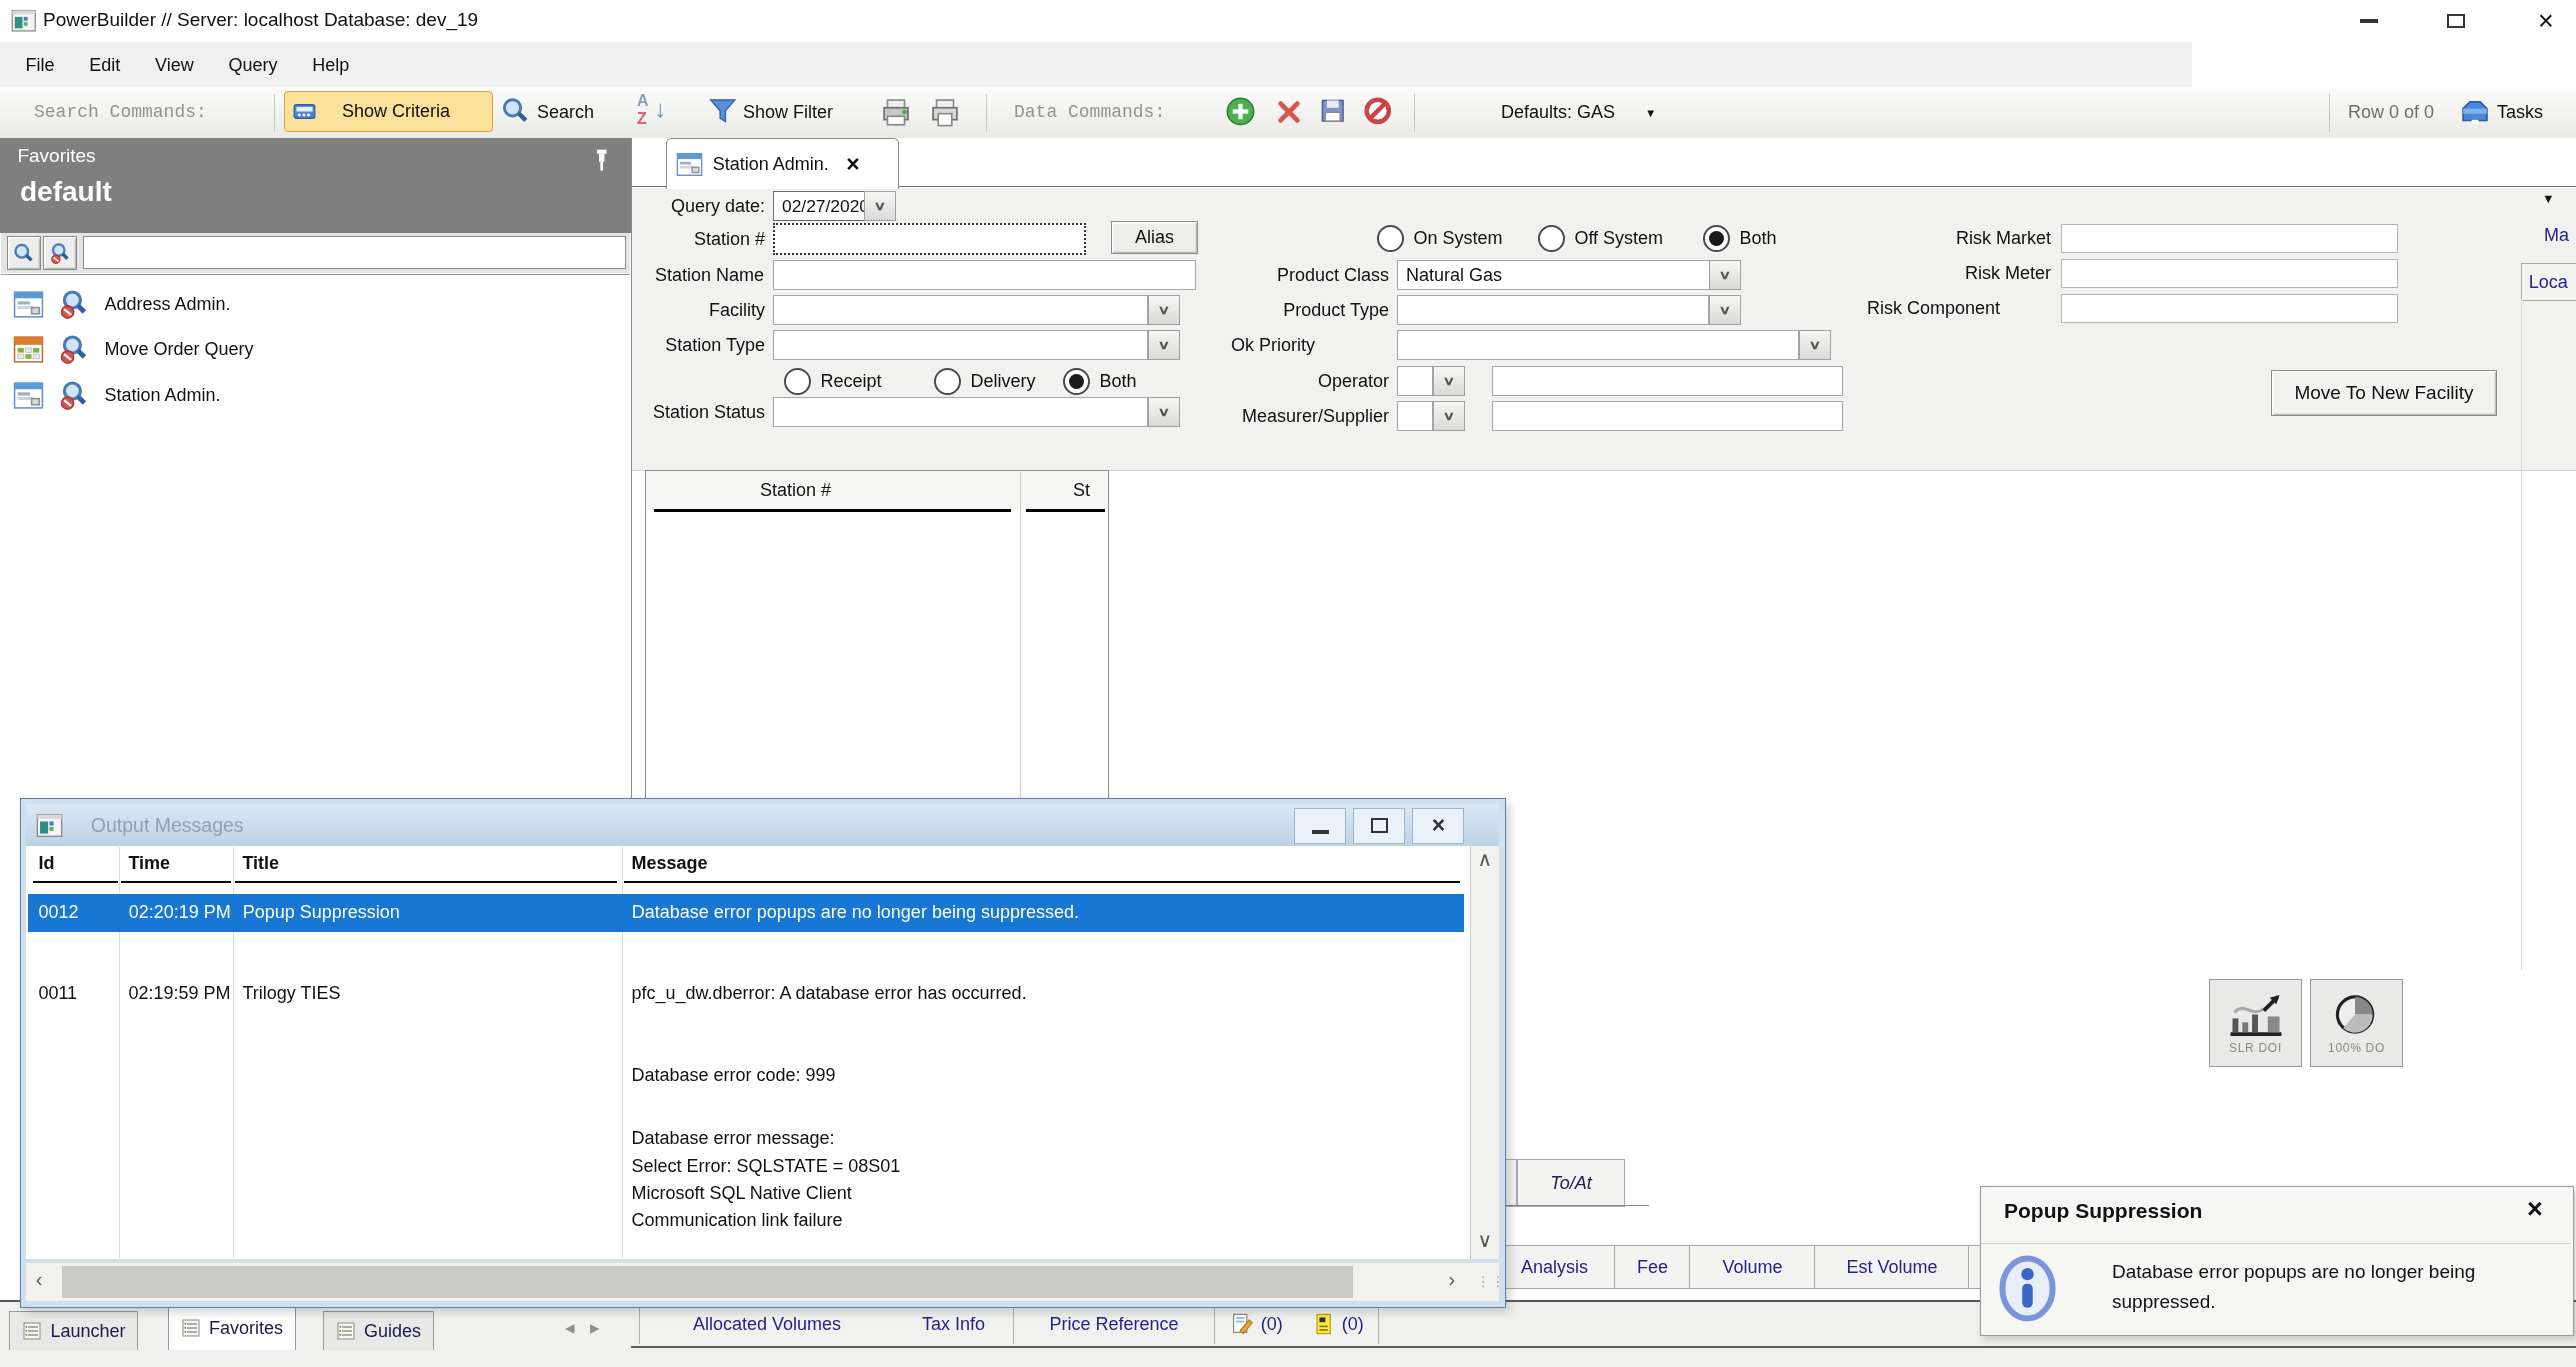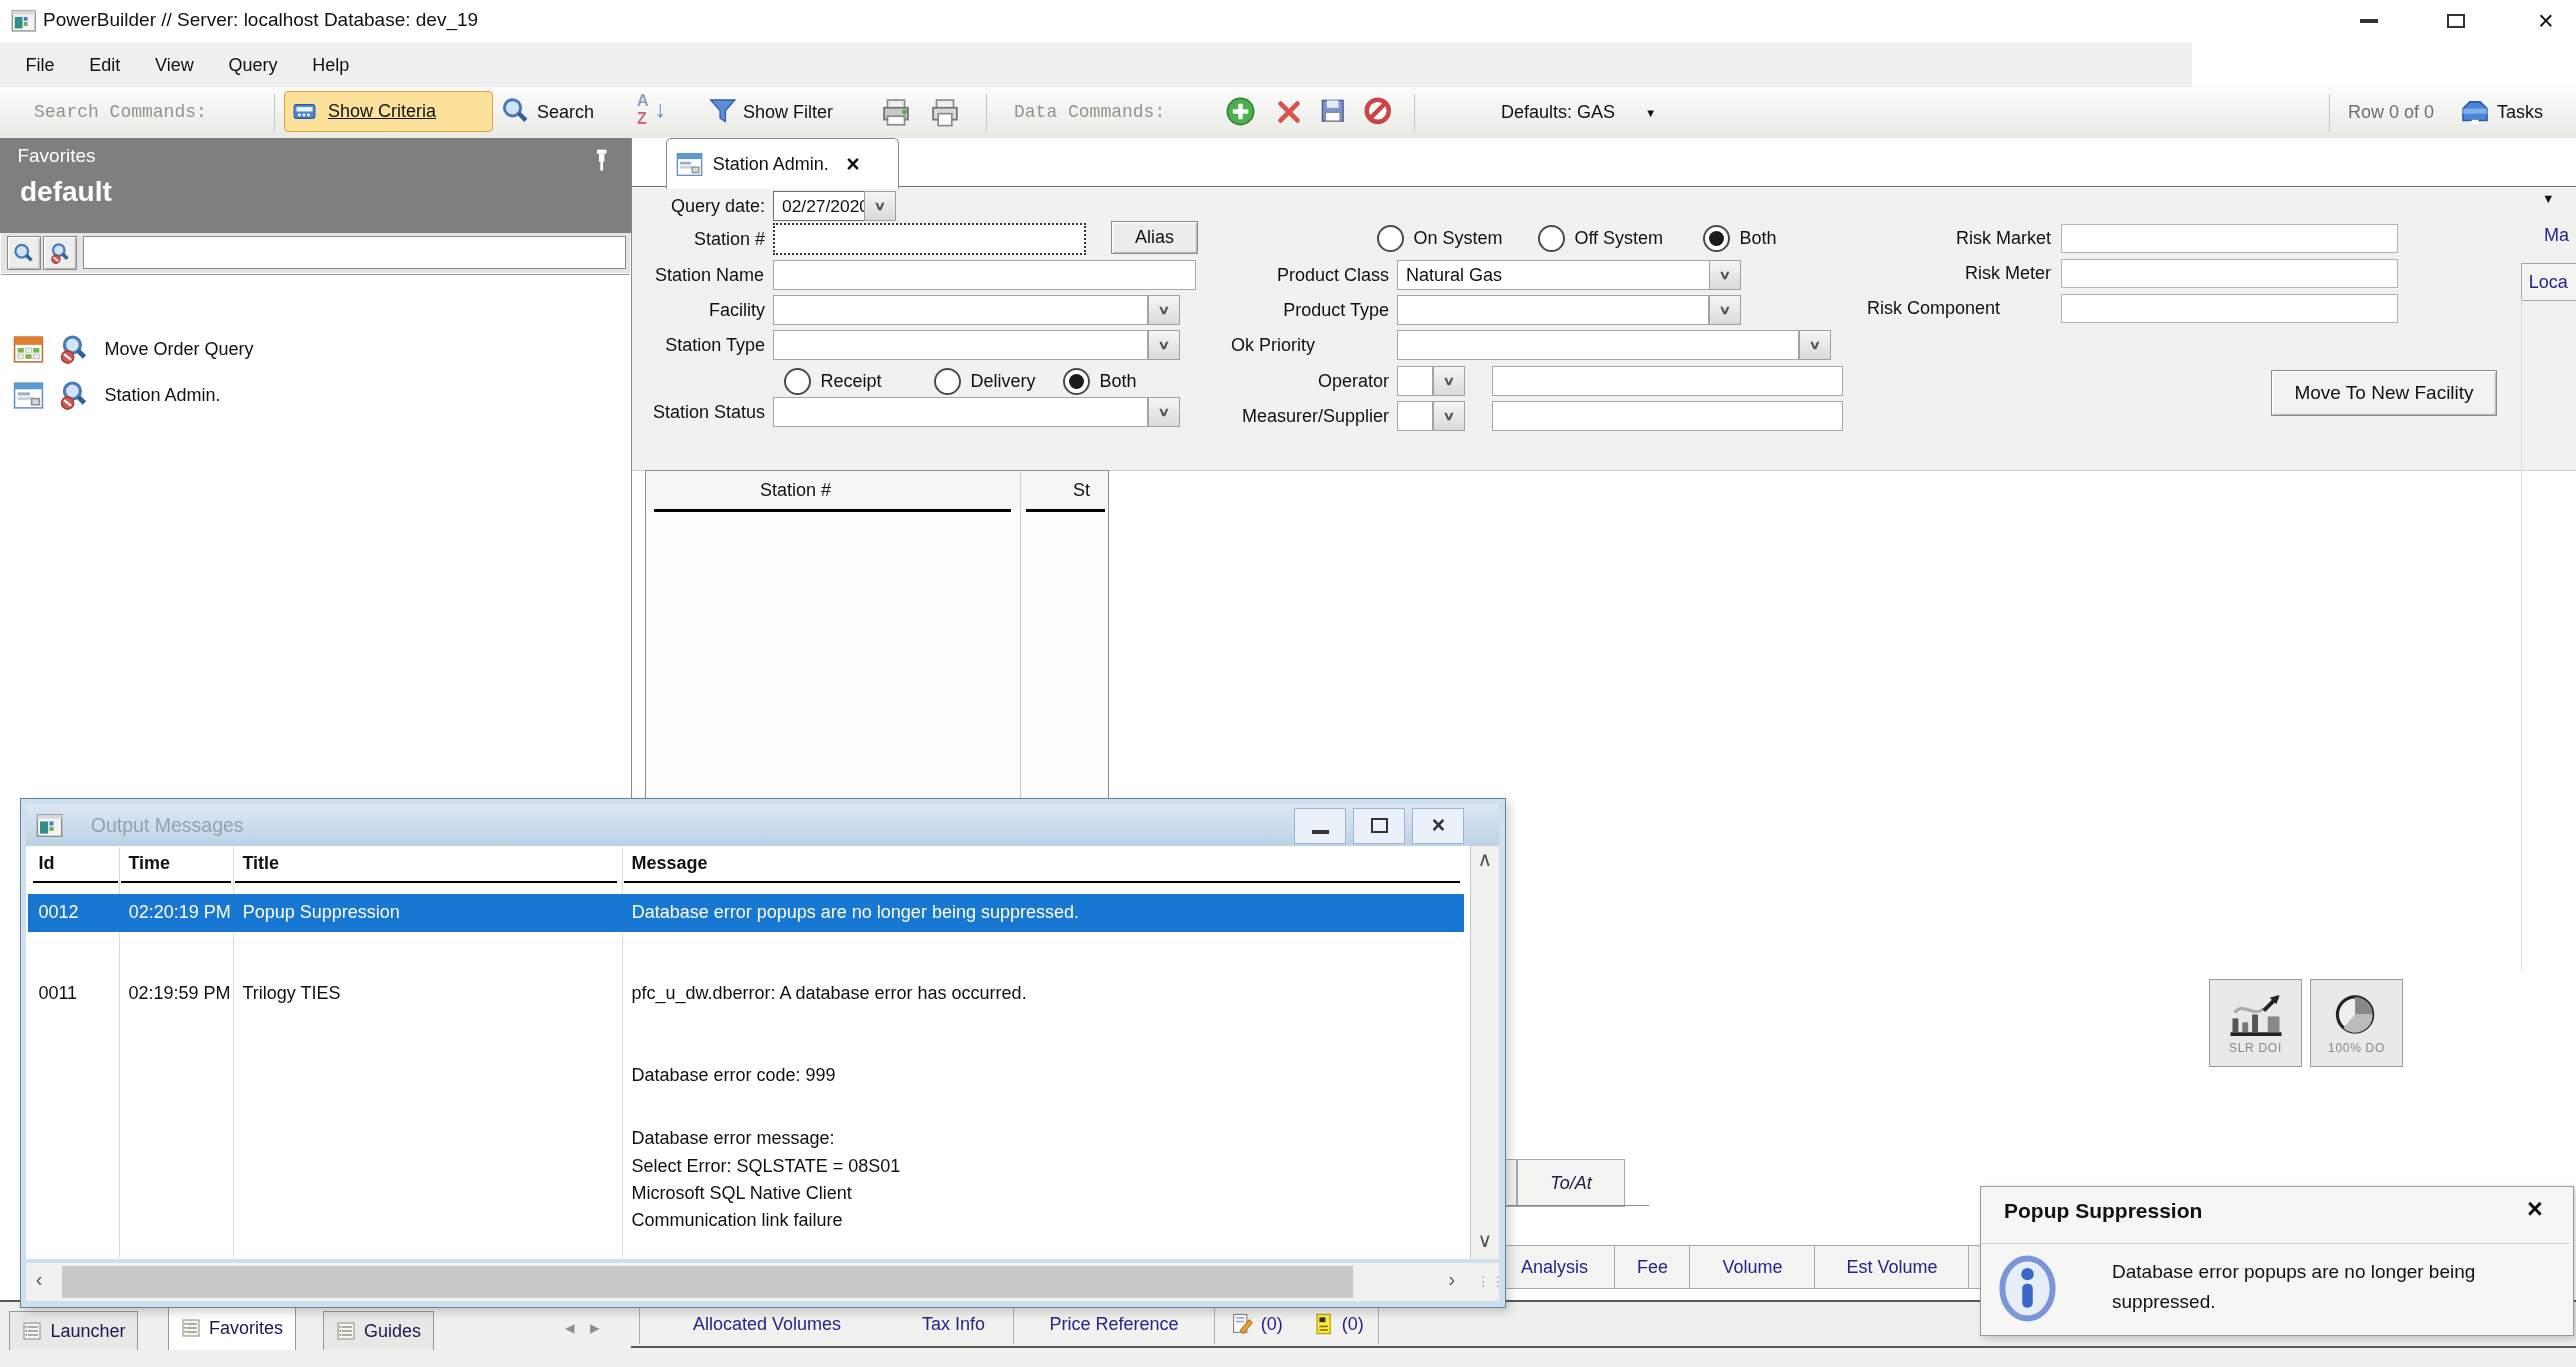--- a/index.html
+++ b/index.html
@@ -11,21 +11,21 @@
   .ctr{display:flex;align-items:center;justify-content:center;}
   .gray{color:#95948a;font-family:Liberation Mono, monospace;}
   .navy{color:#24248a;}
   .rt{justify-content:flex-end;text-align:right;}
   .sep{width:1.3px;background:#c6c6c2;}
   
   .titlebar{left:0;top:0;width:2576px;height:42px;background:#fff;}
   .menubar{left:0;top:42px;width:2192px;height:46px;background:#f0f0f0;}
   .menu-item{height:46px;padding:0 17.4px;display:flex;align-items:center;cursor:default;}
   .toolbar{left:0;top:87px;width:2576px;height:51px;background:linear-gradient(#fcfcfb,#e9e9e5);border-bottom:1.3px solid #c2c2be;}
-  .tb-btn{display:flex;align-items:center;gap:12px;text-decoration:underline;}
+  .tb-btn{display:flex;align-items:center;gap:26px;}
   .crit-btn{background:#fbe19a;border:1.3px solid #dca23e;border-radius:4px;}
   
   .field{background:#fff;border:1.3px solid #a6a6a6;}
   .field-dark{background:#fff;border:1.3px solid #6e6e6e;}
   .dd-btn{background:linear-gradient(#f6f6f5,#dadad8);border:1.3px solid #a0a0a0;color:#555;
           display:flex;align-items:center;justify-content:center;font-size:17.4px;}
   .chev{transform:scaleY(.7);font-weight:bold;}
   .btn3d{background:#ededeb;border:1.3px solid #8a8a8a;box-shadow:inset 1.3px 1.3px 0 #fff,inset -1.3px -1.3px 0 #bdbdbb;}
   .radio{width:23px;height:23px;border:2px solid #4a4a4a;border-radius:50%;background:#fff;position:relative;}
   .radio.sel::after{content:"";position:absolute;inset:4px;background:#1a1a1a;border-radius:50%;}
@@ -370,20 +370,40 @@
         <svg width="23" height="23" viewBox="0 0 20 20">
           <circle cx="8.5" cy="7" r="5" fill="#cfe4f7" stroke="#4a7ab5" stroke-width="2"></circle>
           <line x1="12" y1="10.5" x2="16" y2="14.5" stroke="#2f5f9e" stroke-width="3"></line>
           <circle cx="6" cy="15" r="3.6" fill="#d9534f" stroke="#b03a36"></circle>
           <line x1="4" y1="13.4" x2="8.2" y2="16.8" stroke="#fff" stroke-width="1.5"></line>
         </svg>
       </span>
     <span class="abs field vc" style="left:82px;top:2.7px;width:534px;height:31px;border-color:#8a8a8a;padding-left:6.7px"></span>
   </div>
   <div class="abs favlist">
+    <div class="fav-item" style="top:8px">
+      <span style="margin-left:12px">
+          <svg width="31" height="31" viewBox="0 0 20 20">
+            <rect x="1" y="2" width="18" height="16" fill="#fff" stroke="#6a8fc8"></rect>
+            <rect x="1" y="2" width="18" height="4" fill="#5b9bd5"></rect>
+            <rect x="3" y="8" width="8" height="2" fill="#9ab0c8"></rect>
+            <rect x="3" y="11" width="10" height="2" fill="#c8d4e0"></rect>
+            <rect x="12" y="12" width="5" height="4" fill="#d8d8d8" stroke="#909090"></rect>
+          </svg>
+        </span>
+      <span style="margin-left:13.4px">
+          <svg width="32" height="32" viewBox="0 0 20 20">
+            <circle cx="9" cy="7.5" r="5" fill="#cfe4f7" stroke="#4a7ab5" stroke-width="2"></circle>
+            <line x1="12.5" y1="11" x2="16.5" y2="15" stroke="#2f5f9e" stroke-width="3"></line>
+            <circle cx="6" cy="15" r="3.8" fill="#d9534f" stroke="#b03a36"></circle>
+            <line x1="3.8" y1="13.2" x2="8.2" y2="16.8" stroke="#fff" stroke-width="1.5"></line>
+          </svg>
+        </span>
+      <span style="margin-left:14.8px">Address Admin.</span>
+    </div>
     <div class="fav-item" style="top:53px">
       <span style="margin-left:12px">
           <svg width="31" height="31" viewBox="0 0 20 20">
             <rect x="1" y="2" width="18" height="16" fill="#fff" stroke="#b87333"></rect>
             <rect x="1" y="2" width="18" height="5" fill="#e07f2e"></rect>
             <rect x="3" y="9" width="4" height="3" fill="#7ab648"></rect>
             <rect x="8" y="9" width="4" height="3" fill="#e8e8e8" stroke="#bbb" stroke-width=".5"></rect>
             <rect x="13" y="9" width="4" height="3" fill="#7ab648"></rect>
             <rect x="3" y="13" width="4" height="3" fill="#e8e8e8" stroke="#bbb" stroke-width=".5"></rect>
             <rect x="8" y="13" width="4" height="3" fill="#7ab648"></rect>

